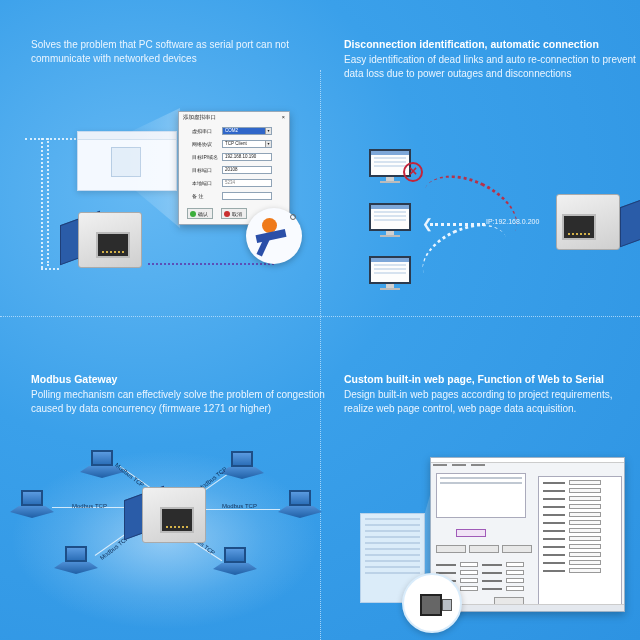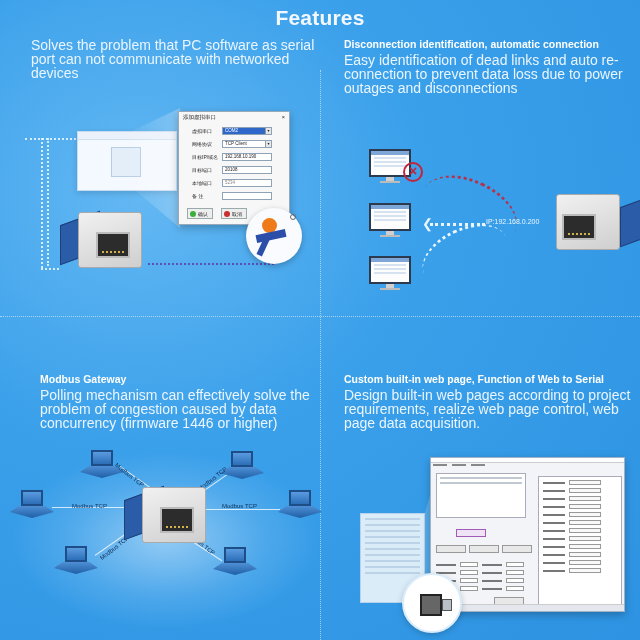--- a/index.html
+++ b/index.html
@@ -18,24 +18,24 @@
   .divider-v {
     position: absolute; left: 320px; top: 70px; width: 0; height: 570px;
     border-left: 1px dotted rgba(200,230,255,0.75);
   }
   .divider-h {
     position: absolute; left: 0; top: 316px; width: 640px; height: 0;
     border-top: 1px dotted rgba(200,230,255,0.75);
   }
   .feature { position: absolute; width: 300px; }
   .feature h3 { font-size: 10.5px; font-weight: bold; margin-bottom: 3px; color: #fff; }
-  .feature p { font-size: 14px; line-height: 14px; color: #eaf5ff; }
+  .feature p { font-size: 10px; line-height: 14px; color: #eaf5ff; }
   #f1 { left: 31px; top: 38px; }
   #f2 { left: 344px; top: 38px; }
-  #f3 { left: 40px; top: 373px; }
+  #f3 { left: 31px; top: 373px; }
   #f4 { left: 344px; top: 373px; }
 
   
   .app-window {
     position: absolute; left: 77px; top: 131px; width: 100px; height: 60px;
     background: #f4f9ff; border: 1px solid #c6daf0; box-shadow: 0 2px 6px rgba(0,0,0,0.15);
   }
   .app-window .tb { height: 8px; background: #eaf1fa; border-bottom: 1px solid #d0dfee; }
   .app-window .mini-dlg {
     position: absolute; left: 33px; top: 15px; width: 30px; height: 30px;
@@ -154,21 +154,20 @@
     position: absolute; left: 402px; top: 573px; width: 60px; height: 60px; border-radius: 50%;
     background: #fff; border: 2px solid #d9ecfb; box-shadow: 0 2px 6px rgba(0,0,0,0.2);
   }
   .serial-badge .conn { position: absolute; left: 16px; top: 19px; width: 22px; height: 22px; background: #666; border: 2px solid #222; }
   .serial-badge .plug { position: absolute; left: 38px; top: 24px; width: 10px; height: 12px; background: #b9bfc6; border: 1px solid #555; }
 </style>
 </head>
 <body>
 
 <div class="page">
-  <h1 class="main-title">Features</h1>
 
   <div class="divider-v"></div>
   <div class="divider-h"></div>
 
   <section class="feature" id="f1">
     <p>Solves the problem that PC software as serial port can not communicate with networked devices</p>
   </section>
 
   <div>
     <div class="dotted-line" style="left:25px;top:138px;width:55px;height:0;border-top-width:2px;"></div>
@@ -289,21 +288,21 @@
     <div class="ip-label">IP:192.168.0.200</div>
     <div class="module" id="mod2">
       <div class="pcb"></div>
         <div class="jack"></div>
         <div class="port"></div>
     </div>
   </div>
 
   <section class="feature" id="f3">
     <h3>Modbus Gateway</h3>
-    <p>Polling mechanism can effectively solve the problem of congestion caused by data concurrency (firmware 1446 or higher)</p>
+    <p>Polling mechanism can effectively solve the problem of congestion caused by data concurrency (firmware 1271 or higher)</p>
   </section>
 
   <div>
     <div class="glow"></div>
     <div class="link" style="left:120px;top:466px;width:60px;transform:rotate(35deg);"></div>
     <div class="link" style="left:190px;top:500px;width:50px;transform:rotate(-35deg);"></div>
     <div class="link" style="left:52px;top:507px;width:78px;"></div>
     <div class="link" style="left:200px;top:509px;width:80px;"></div>
     <div class="link" style="left:95px;top:555px;width:55px;transform:rotate(-35deg);"></div>
     <div class="link" style="left:180px;top:533px;width:50px;transform:rotate(33deg);"></div>

